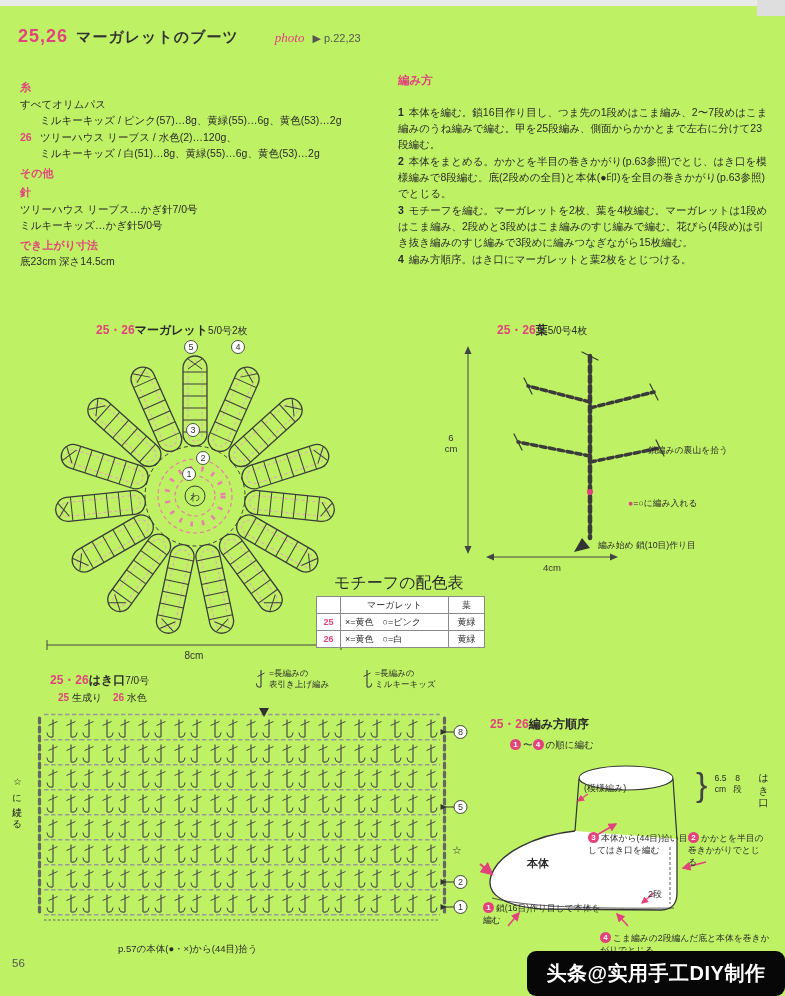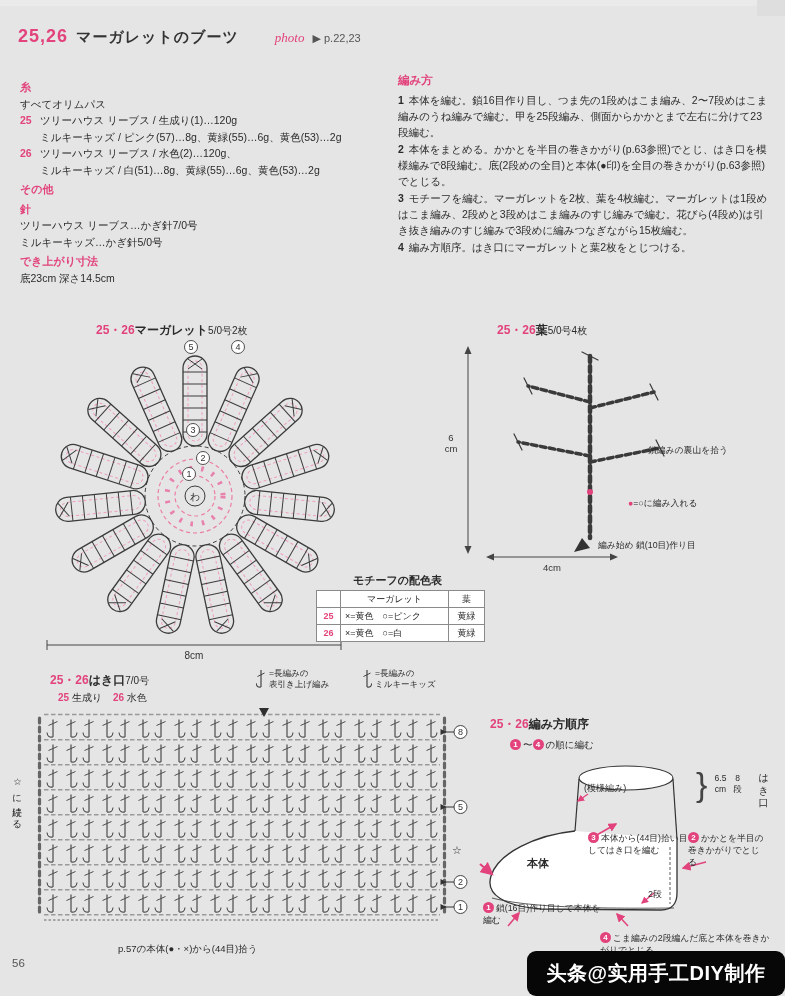--- a/index.html
+++ b/index.html
@@ -1,48 +1,48 @@
 <!DOCTYPE html>
 <html><head>
 <meta charset="utf-8">
 <style>
   *{margin:0;padding:0;box-sizing:border-box}
   html,body{background:#fff}
-  .page{position:relative;width:785px;height:996px;background:#e5e5e5;overflow:hidden;
+  .page{position:relative;width:785px;height:996px;background:#bef264;overflow:hidden;
         font-family:"Liberation Sans","DejaVu Sans",sans-serif;color:#2b2b2b}
   .abs{position:absolute}
   .pink{color:#e2437c}
   .b{font-weight:bold}
   .f10{font-size:10px}
   .f12{font-size:12px}
 
   .header{display:flex;align-items:baseline;gap:8px}
   .hnums{font-size:18px;font-weight:bold;color:#e2437c;letter-spacing:1px}
   .htitle{font-size:15px;font-weight:bold;color:#333;letter-spacing:1px}
   .photo{font-family:"Liberation Serif","DejaVu Serif",serif;font-style:italic;color:#e2437c;
          font-size:13px;margin-left:28px}
   .photoref{font-size:11px;color:#555}
 
   .materials{width:364px;font-size:10.5px;line-height:16.5px}
   .mhead{color:#e2437c;font-weight:bold;font-size:11px;margin-top:3px}
   .mnum{display:inline-block;min-width:20px;font-weight:bold;color:#e2437c}
 
   .instructions{width:372px;font-size:10.5px;line-height:16px}
-  .ihead{color:#e2437c;font-weight:bold;font-size:11.5px;margin-bottom:4px}
+  .ihead{color:#e2437c;font-weight:bold;font-size:11.5px;margin-bottom:16px}
   .step{margin-bottom:1px}
   .stepnum{font-weight:bold;margin-right:5px}
 
   .dlabel{display:flex;align-items:baseline;white-space:nowrap}
 
   .ctable{border-collapse:collapse;margin-top:2px;font-size:9px;background:#fff}
   .ctable td{border:1px solid #8a8a8a;padding:1.5px 4px;white-space:nowrap}
   .ctable .cnum{color:#e2437c;font-weight:bold;text-align:center;width:24px}
   .ctable .ch{text-align:center;font-weight:normal}
   .ctable .cc{text-align:center}
-  .ct-title{font-size:11px;font-weight:bold;margin-left:37px}
+  .ct-title{font-size:16px;font-weight:normal;margin-left:18px}
 
   .legend{display:flex;gap:3px;align-items:flex-start}
   .ltext{font-size:8.5px;line-height:10.5px}
 
   .vtext{writing-mode:vertical-rl;font-size:9.5px;letter-spacing:1px}
   .svgnum{font-size:9px;text-anchor:middle;fill:#333}
   .svgstar{font-size:11px;text-anchor:middle;fill:#333}
   .svgwa{font-size:10px;text-anchor:middle;fill:#333}
 
   .bstep{font-size:8.8px;line-height:12px}
@@ -71,21 +71,20 @@
   <div class="abs header" style="left:18px;top:26px">
     <span class="hnums">25,26</span>
     <span class="htitle">マーガレットのブーツ</span>
     <span class="photo">photo</span>
     <span class="photoref">▶ p.22,23</span>
   </div>
 
   <div class="abs materials" style="left:20px;top:76px">
     <div class="mhead">糸</div>
     <div>すべてオリムパス</div>
-    <div><span class="mnum">25</span><span>ツリーハウス リーブス / 生成り(1)…120g</span></div>
     <div><span class="mnum"></span><span>ミルキーキッズ / ピンク(57)…8g、黄緑(55)…6g、黄色(53)…2g</span></div>
     <div><span class="mnum">26</span><span>ツリーハウス リーブス / 水色(2)…120g、</span></div>
     <div><span class="mnum"></span><span>ミルキーキッズ / 白(51)…8g、黄緑(55)…6g、黄色(53)…2g</span></div>
     <div class="mhead">その他</div>
     <div class="mhead">針</div>
     <div>ツリーハウス リーブス…かぎ針7/0号</div>
     <div>ミルキーキッズ…かぎ針5/0号</div>
     <div class="mhead">でき上がり寸法</div>
     <div>底23cm 深さ14.5cm</div>
   </div>

